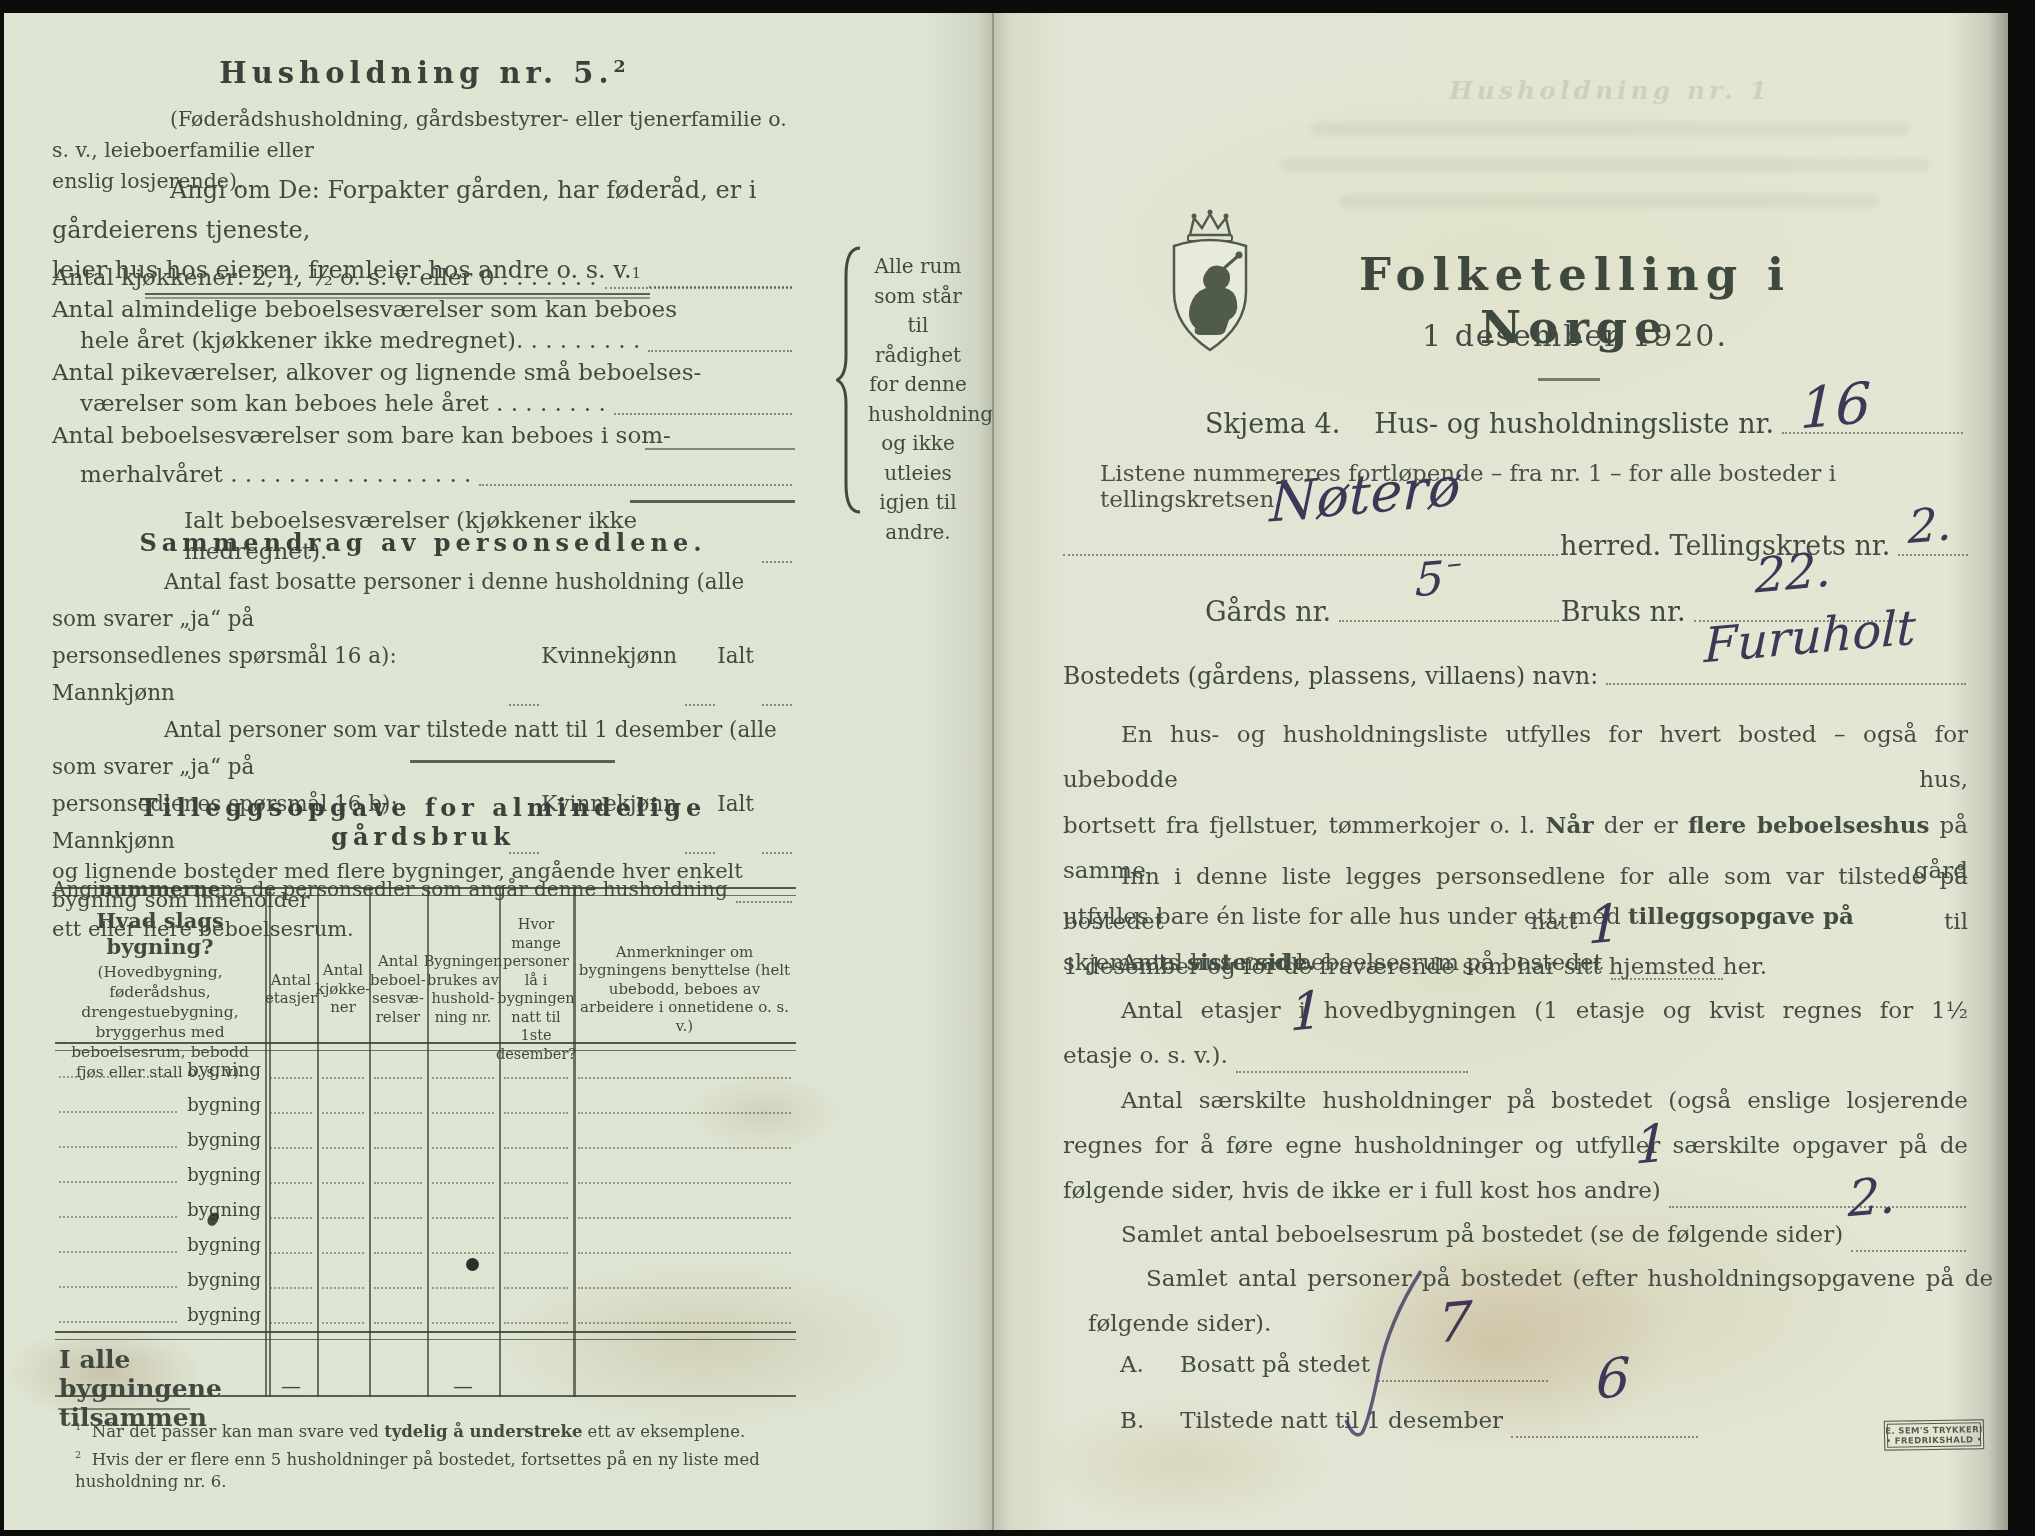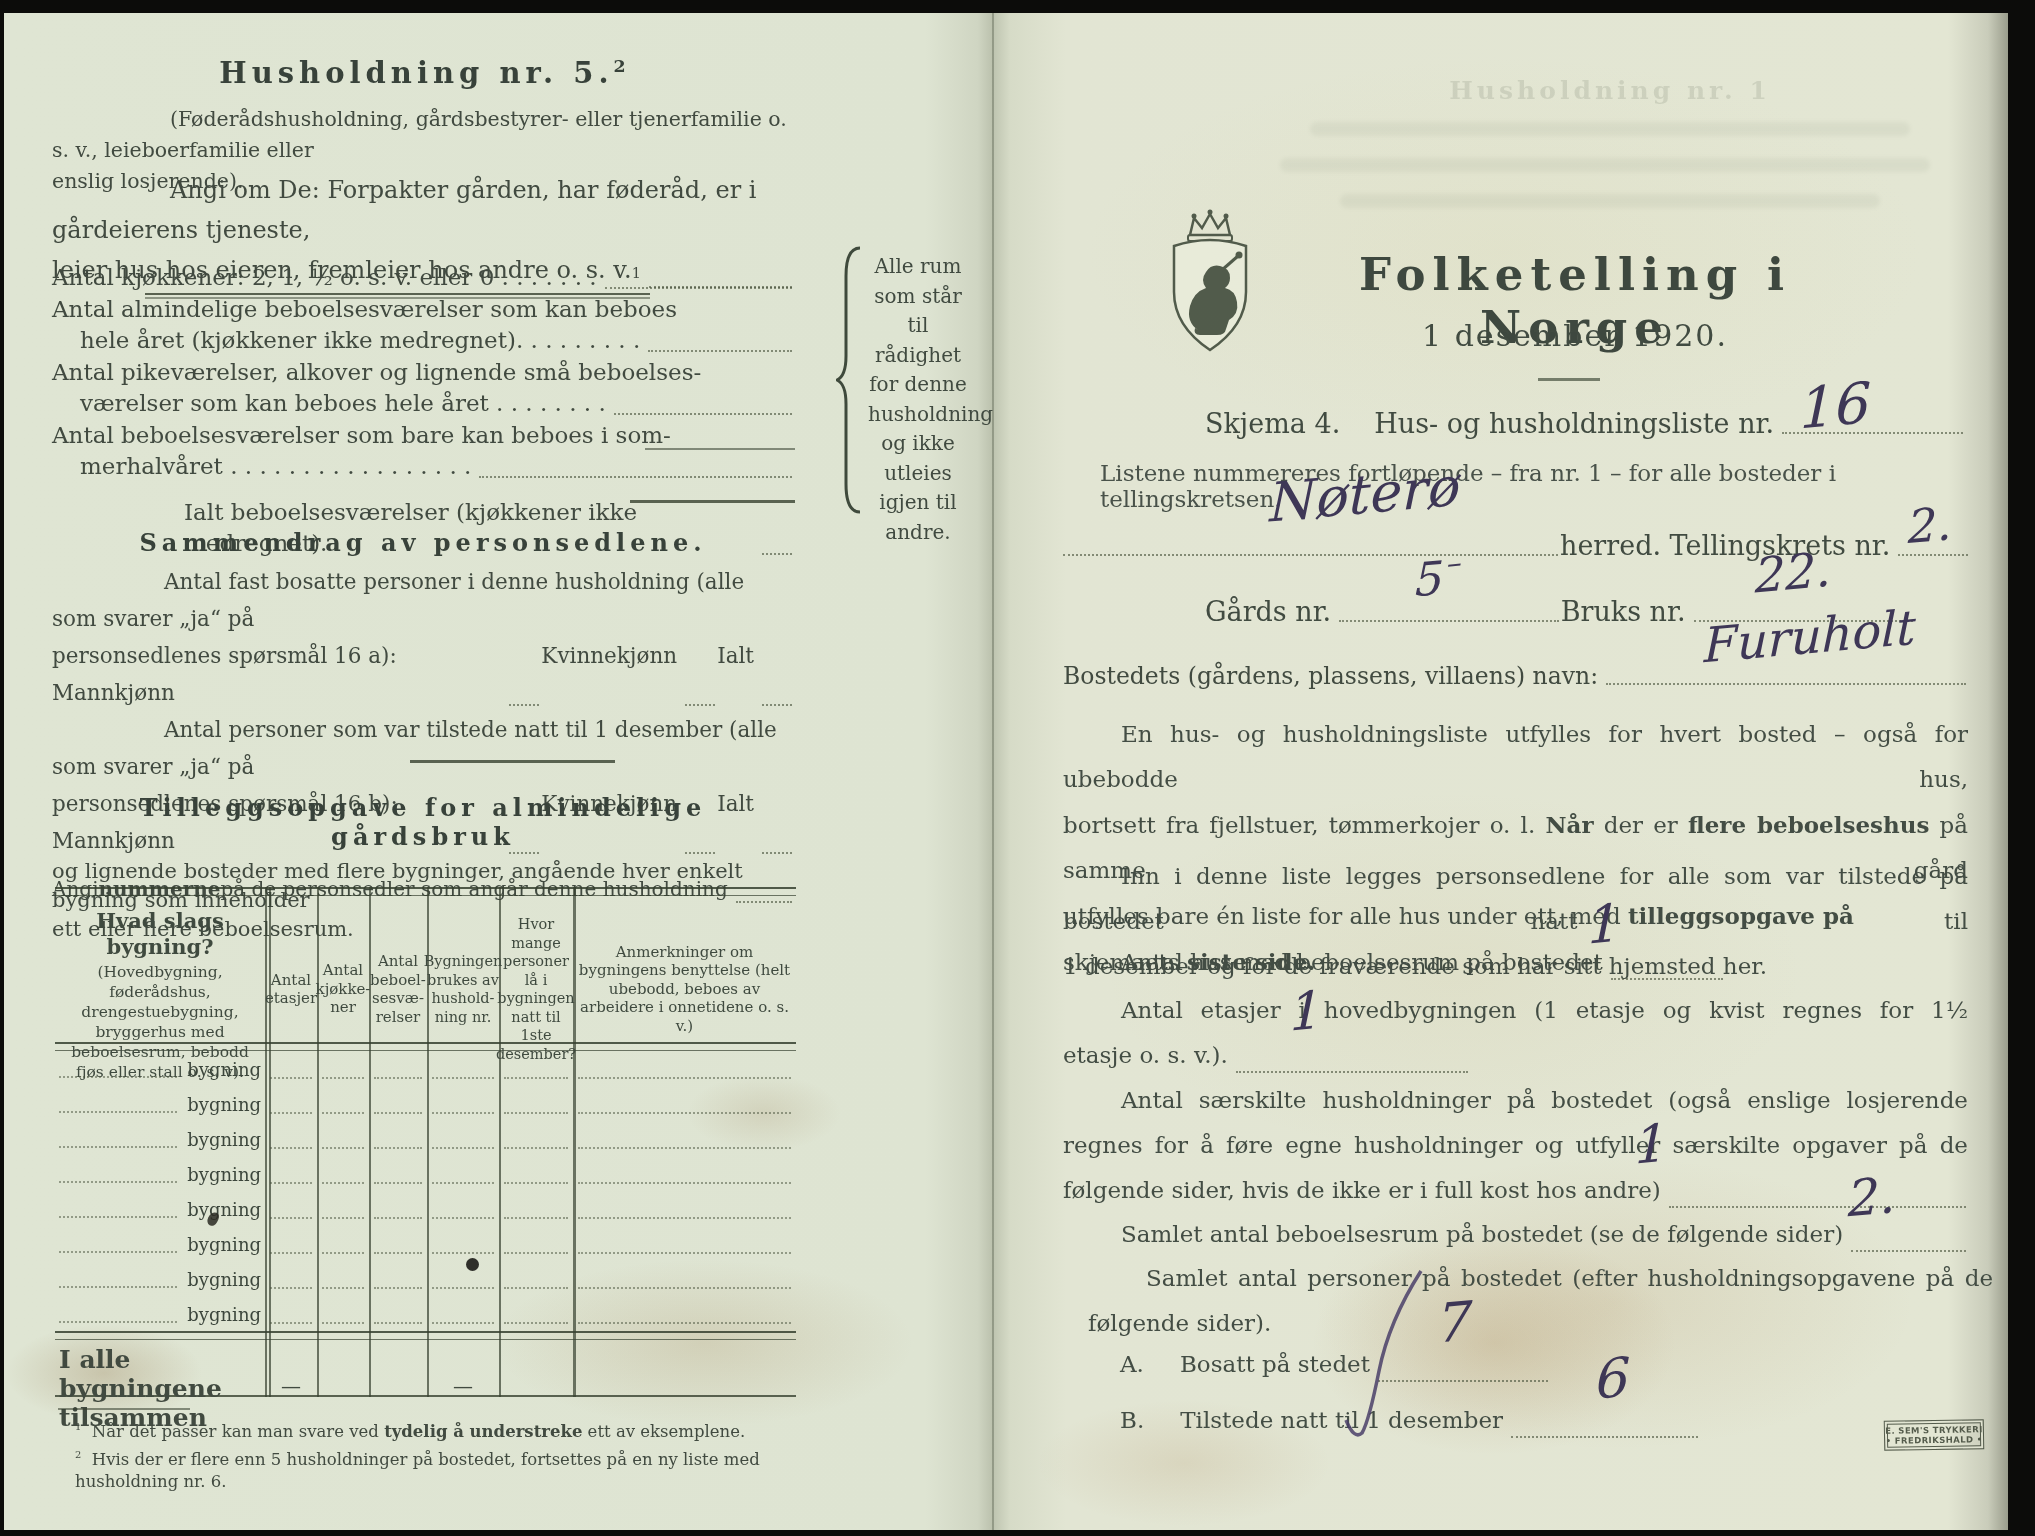--- a/index.html
+++ b/index.html
@@ -48,21 +48,21 @@
   
   .rp-title{font-size:45px;letter-spacing:7px;color:#3e483f;font-weight:bold;}
   .rp-date{font-size:30px;letter-spacing:2px;color:#414b41;}
   .rp-skjema{font-size:27px;color:#414b41;}
   .rp-note{font-size:23px;color:#49524a;}
   .rp-fill{font-size:27px;color:#414b41;}
   .rp-body{font-size:23px;line-height:45px;color:#434d44;}
   .jline{text-align:justify;text-align-last:justify;}
   .hw{position:absolute;font-family:"DejaVu Serif",serif;font-style:italic;color:#3e3756;
       transform:rotate(-5deg) skewX(-6deg);white-space:nowrap;line-height:1;}
-  .ghost{opacity:.15;filter:blur(.6px);}
+  .ghost{opacity:.15;filter:blur(.6px);font-style:italic;}
   .ghost-bar{position:absolute;height:14px;background:#66715c;opacity:.08;filter:blur(2px);border-radius:7px;}
   .stamp{position:absolute;left:1884px;top:1420px;width:98px;height:28px;border:1.5px solid #3c4435;
          box-shadow:inset 0 0 0 2px #e2e5d3, inset 0 0 0 3px #3c4435;opacity:.85;transform:rotate(-1deg);
          display:flex;flex-direction:column;align-items:center;justify-content:center;}
   .stamp div{font-size:8.5px;line-height:10px;font-weight:bold;letter-spacing:.4px;color:#3c4435;font-family:"DejaVu Sans",sans-serif;}
   .edge{position:absolute;background:#0c0c0a;}
   .ink-dot{position:absolute;left:466px;top:1258px;width:13px;height:13px;border-radius:50%;background:#20201b;opacity:.92;}
   .ink-mark{position:absolute;left:208px;top:1212px;width:10px;height:14px;border-radius:60% 40% 50% 50%;background:#2a2a22;opacity:.85;transform:rotate(25deg);}
 </style>
 </head>
@@ -99,21 +99,21 @@
     <div class="flexline" style="padding-left:28px;">
       <span>hele året (kjøkkener ikke medregnet). . . . . . . .  .</span>
       <span class="lead"></span>
     </div>
     <div>Antal pikeværelser, alkover og lignende små beboelses-</div>
     <div class="flexline" style="padding-left:28px;">
       <span>værelser som kan beboes hele året . . . . . . . .</span>
       <span class="lead"></span>
     </div>
     <div>Antal beboelsesværelser som bare kan beboes i som-</div>
-    <div class="flexline" style="padding-left:28px;">
+    <div class="flexline" style="padding-left:28px;margin-top:8px;">
       <span>merhalvåret . . . . . . . . . . . . . . . . .</span>
       <span class="lead"></span>
     </div>
     <div class="flexline" style="padding-left:132px;margin-top:14px;">
       <span>Ialt beboelsesværelser  (kjøkkener ikke medregnet).</span>
       <span class="lead"></span>
     </div>
   </div>
 
   <div class="rule" style="left:145px;top:293px;width:505px;height:2px;"></div>

